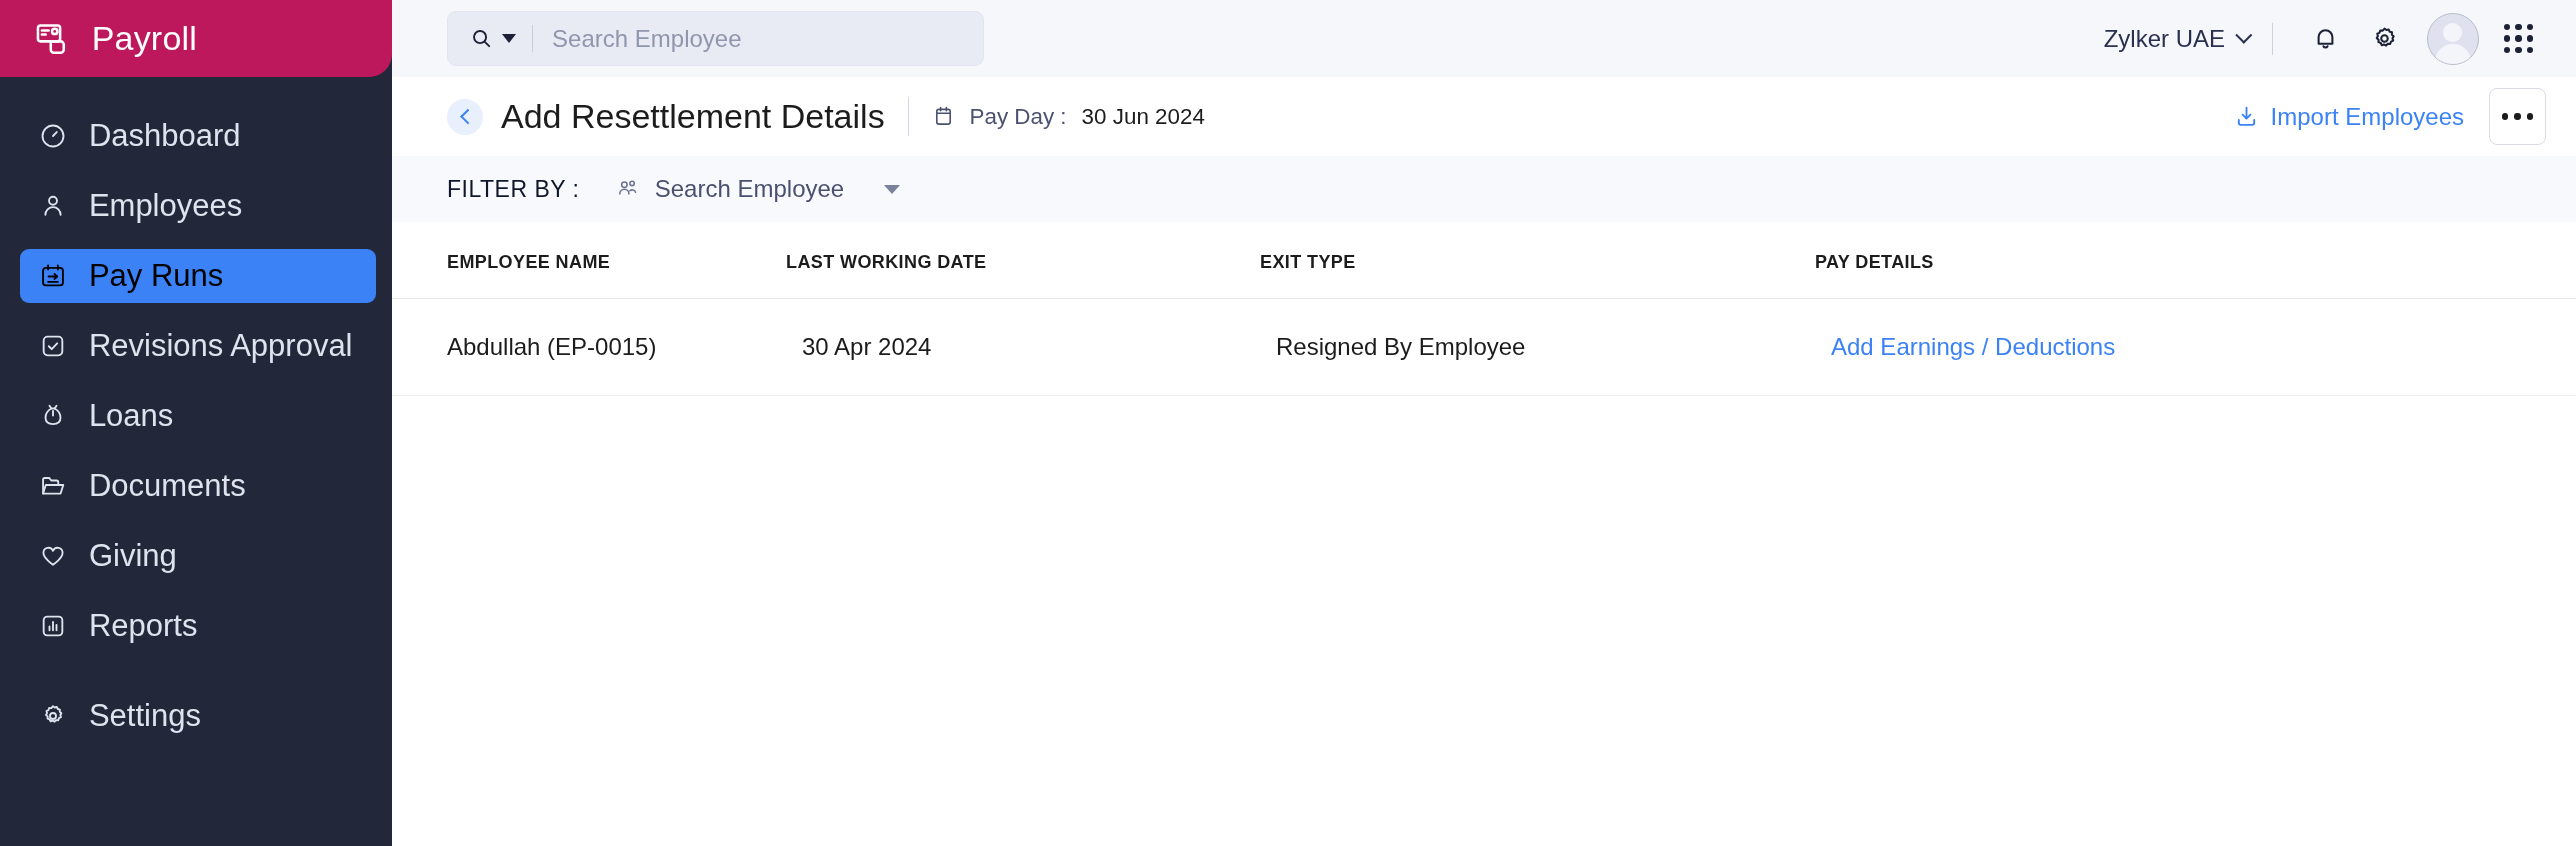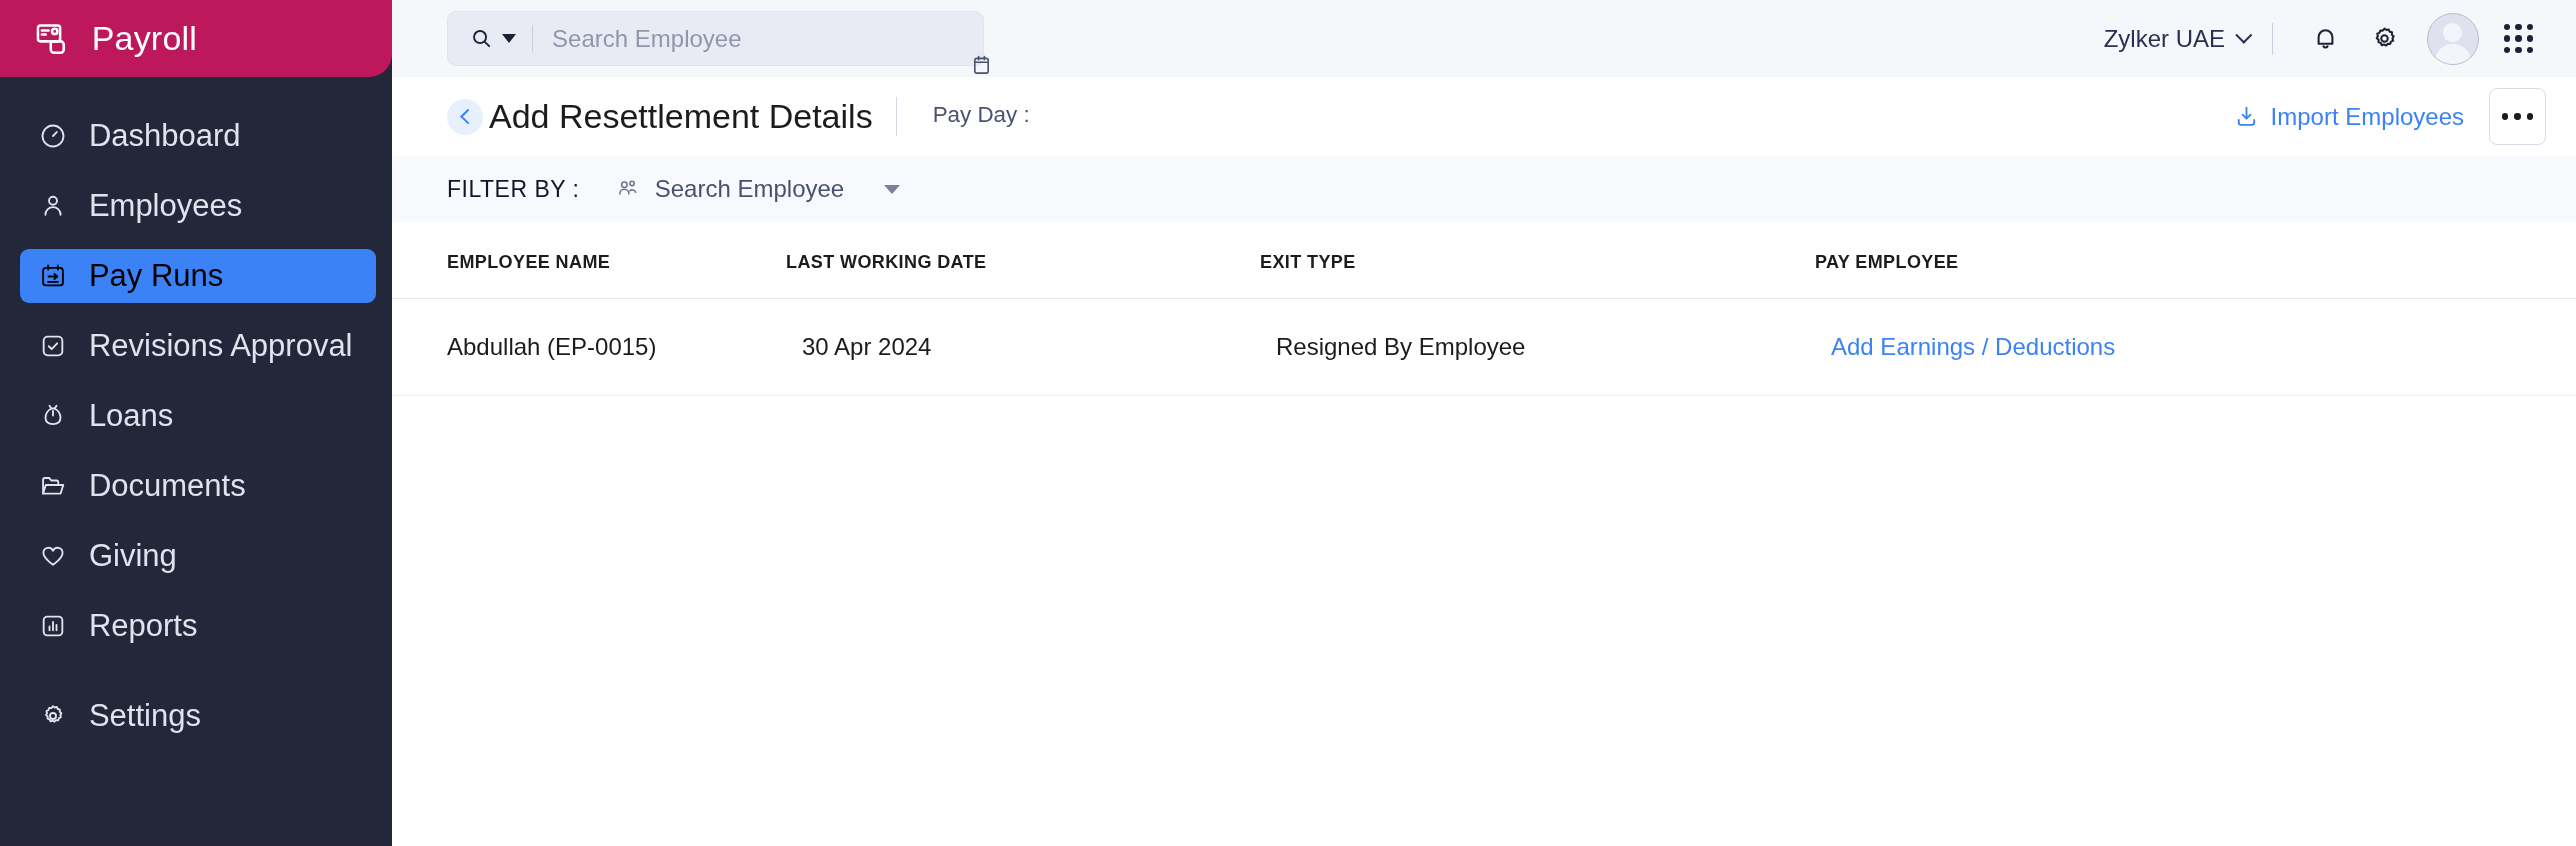--- a/index.html
+++ b/index.html
@@ -149,27 +149,27 @@
     cursor: pointer; flex: 0 0 36px;
   }
   .back-btn .arr {
     width: 10.7px; height: 10.7px;
     border-left: 2.7px solid #3b82f6;
     border-bottom: 2.7px solid #3b82f6;
     transform: rotate(45deg) translate(1.8px, -1.8px);
   }
   .page-title {
     font-size: 34px; color: #1c1c1c;
-    margin-left: 6px;
+    margin-left: 18px;
     white-space: nowrap;
   }
   .hdr-div { width: 0.9px; height: 39px; background: #d4d7e2; margin: 0 23px; }
   .payday {
-    display: flex; align-items: center; gap: 25px;
-    font-size: 22.4px; color: #3f4560; white-space: nowrap; flex-direction: column;
+    display: flex; align-items: center; gap: 15px;
+    font-size: 22.4px; color: #3f4560; white-space: nowrap;
   }
   .payday svg { width: 23px; height: 23px; display: block; }
   .payday .lbl { color: #4b5270; }
   .payday .val { color: #1c1c1c; }
 
   .hdr-actions { margin-left: auto; display: flex; align-items: center; gap: 25px; }
   .import-btn {
     display: flex; align-items: center; gap: 11.6px;
     color: #3b82f6; font-size: 24px; cursor: pointer;
   }
@@ -465,21 +465,21 @@
       </div>
     </div>
 
     <div class="table-wrap">
       <table>
         <thead>
           <tr>
             <th class="col-name">EMPLOYEE NAME</th>
             <th class="col-date">LAST WORKING DATE</th>
             <th class="col-exit">EXIT TYPE</th>
-            <th class="col-pay">PAY EMPLOYEE</th>
+            <th class="col-pay">PAY DETAILS</th>
           </tr>
         </thead>
         <tbody>
           <tr>
             <td class="col-name">Abdullah (EP-0015)</td>
             <td class="col-date">30 Apr 2024</td>
             <td class="col-exit">Resigned By Employee</td>
             <td class="col-pay">
               <span class="link">Add Earnings / Deductions</span>
             </td>

